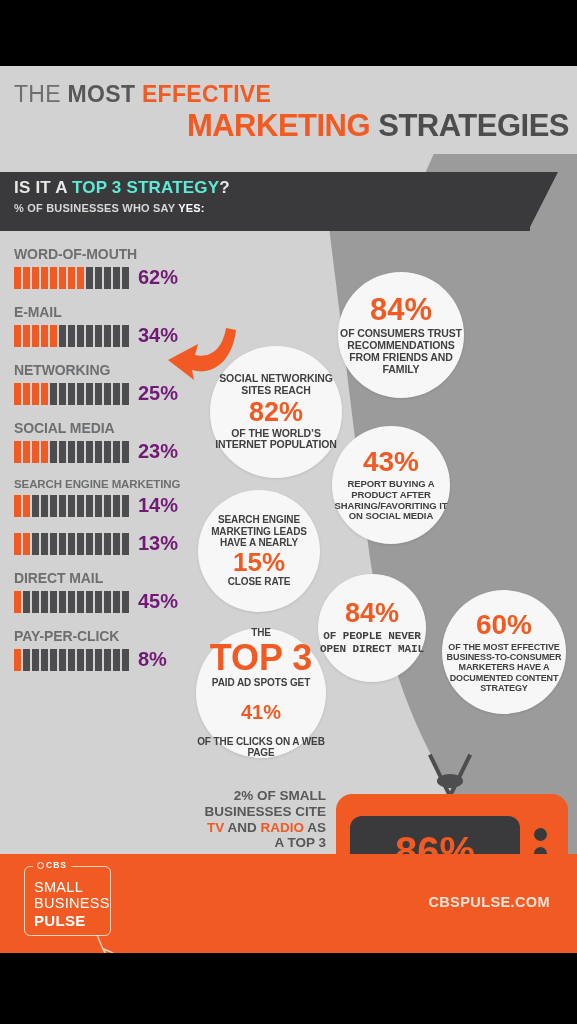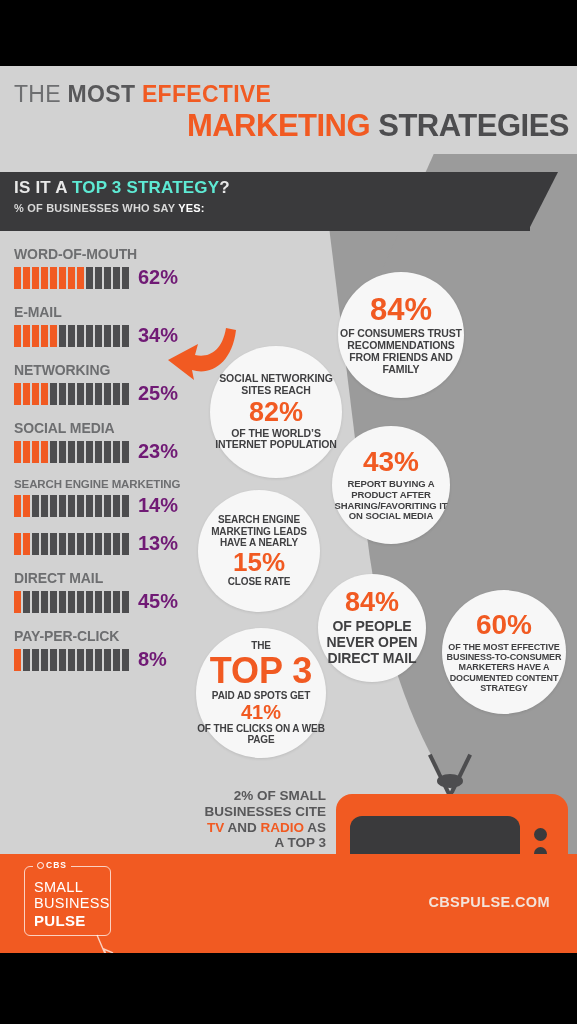--- a/index.html
+++ b/index.html
@@ -89,30 +89,30 @@
   #c43 { left:332px; top:360px; width:118px; height:118px; }
   #c43 .big { font-size:28px; }
   #c43 .t { font-size:9.5px; margin-top:3px; }
 
   #c15 { left:198px; top:424px; width:122px; height:122px; }
   #c15 .t { font-size:10px; }
   #c15 .big { font-size:26px; margin:1px 0; }
 
   #c44 { left:318px; top:508px; width:108px; height:108px; }
   #c44 .big { font-size:27px; }
-  #c44 .t { font-size:14px; margin-top:3px; }
+  #c44 .t { font-size:11px; margin-top:3px;font-family:Liberation Mono, monospace; }
 
   #c60 { left:442px; top:524px; width:124px; height:124px; }
   #c60 .big { font-size:28px; }
   #c60 .t { font-size:9px; margin-top:3px; }
 
   #ctop3 { left:196px; top:562px; width:130px; height:130px; }
   #ctop3 .t { font-size:10px; }
   #ctop3 .huge { font-size:36px; font-weight:bold; color:#f15a22; line-height:1; margin:1px 0; }
-  #ctop3 .big { font-size:20px; margin:1px 0; }
+  #ctop3 .big { font-size:20px; margin:14px 0; }
 
   
   .btext {
     position:absolute; left:198px; top:722px; width:128px;
     text-align:right; font-size:13.5px; font-weight:bold; color:#58585a; line-height:1.17;
   }
   .btext .orange { color:#f15a22; }
   .btext .but { display:block; color:#f15a22; font-size:19px; margin-top:5px; }
 
   
@@ -404,20 +404,21 @@
       <span>2%</span><span> OF SMALL BUSINESSES CITE </span><span class="orange">TV</span><span> AND </span><span class="orange">RADIO</span><span> AS A TOP 3 MARKETING STRATEGY</span>
       <span class="but">BUT...</span>
     </div>
 
     <div class="tv">
       <div class="ant l"></div>
       <div class="ant r"></div>
       <div class="ant-knob"></div>
       <div class="tv-body">
         <div class="tv-screen">
+          <div class="tv-pct">86%</div>
           <div class="tv-sub">OF PEOPLE SKIP TELEVISION ADS</div>
         </div>
         <div class="tv-knobs">
           <div class="knob"></div>
           <div class="knob"></div>
           <div class="vent"></div>
           <div class="vent"></div>
           <div class="vent"></div>
         </div>
       </div>

